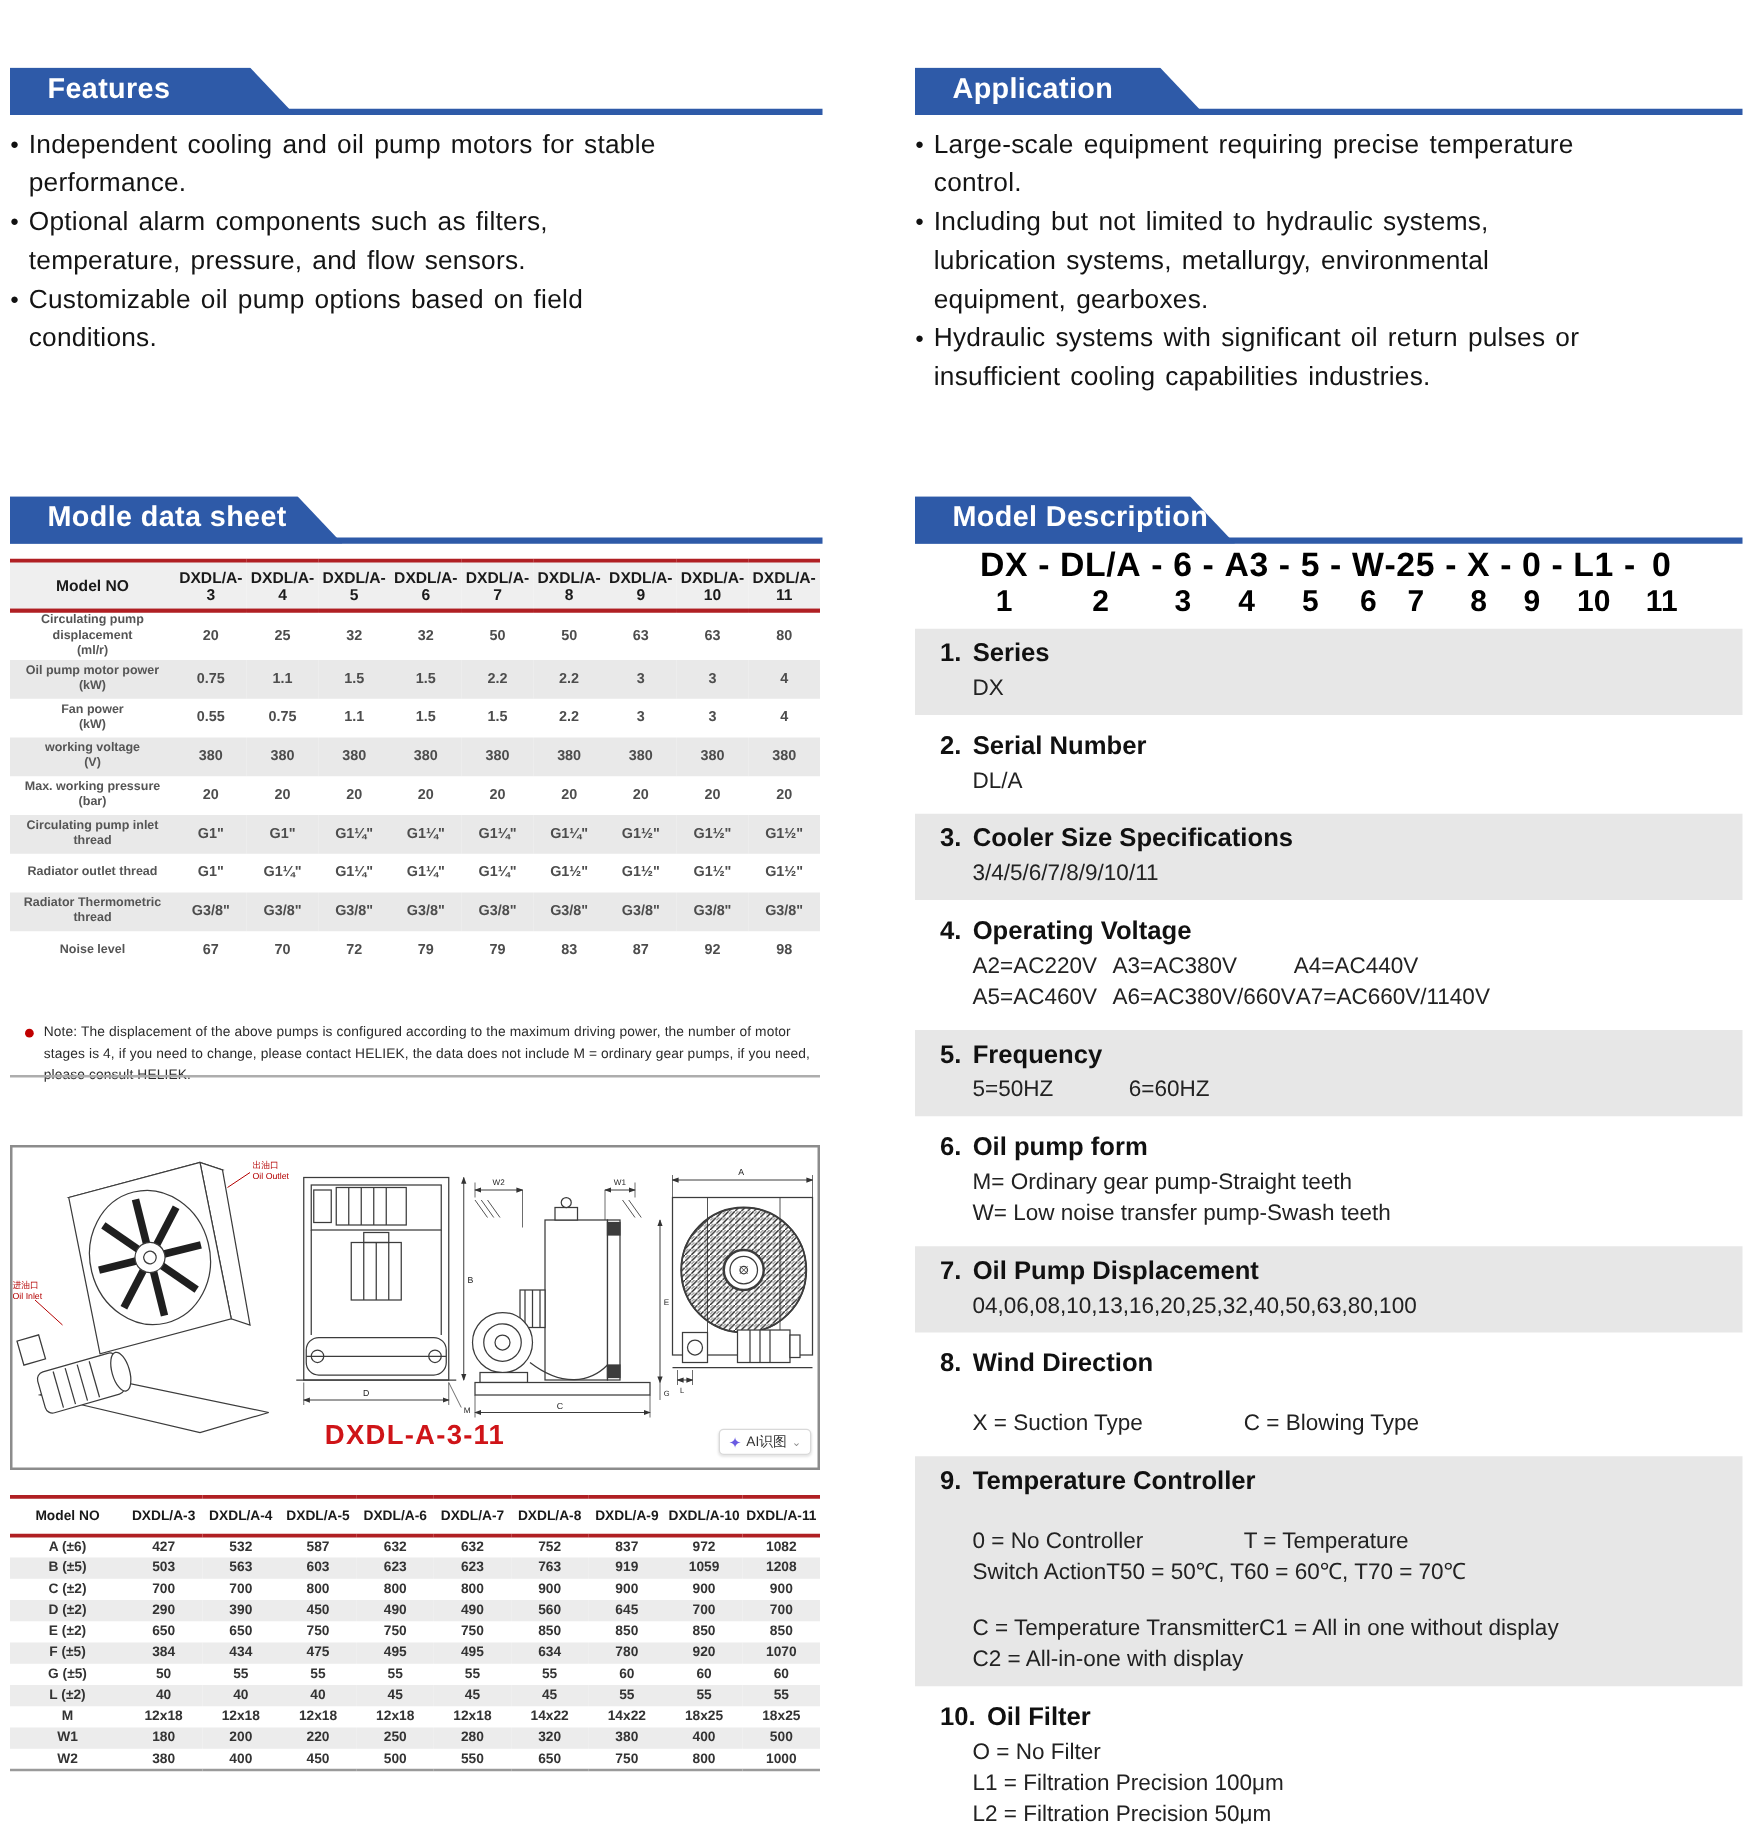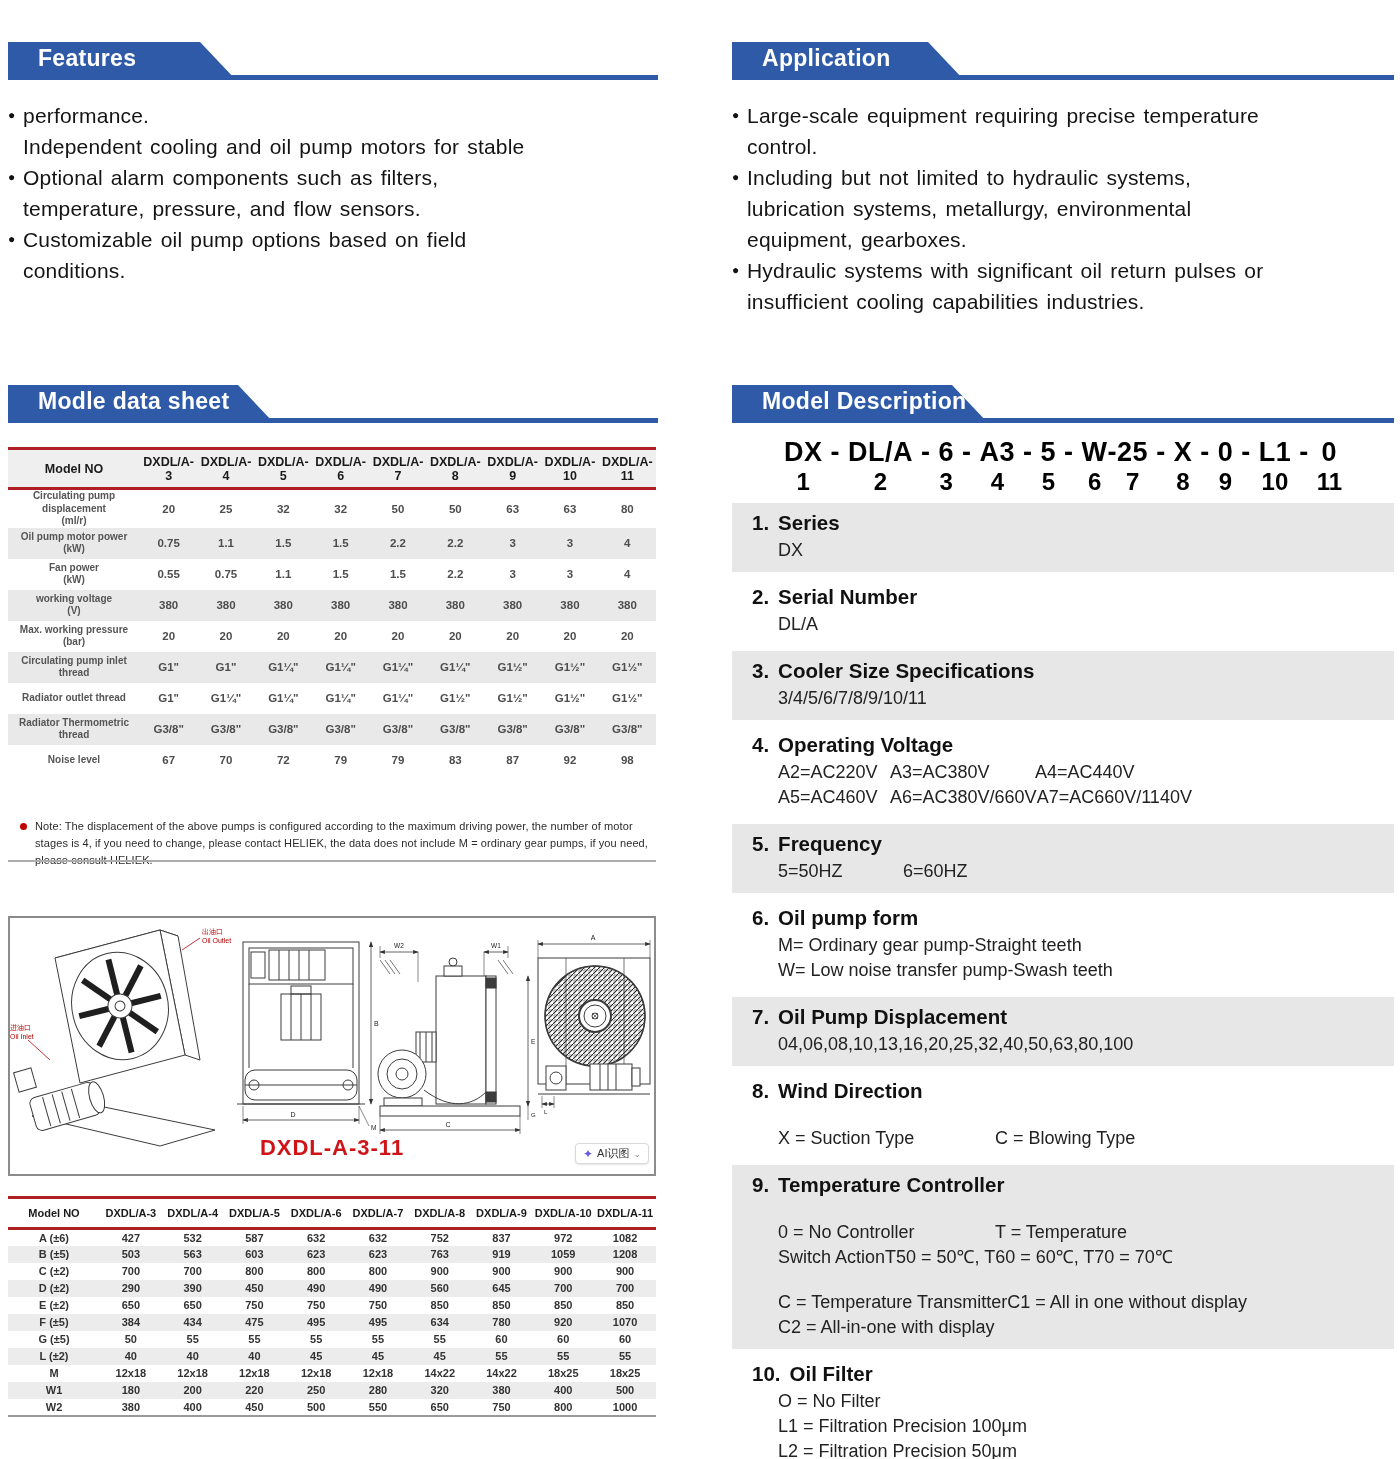--- a/index.html
+++ b/index.html
@@ -3,21 +3,21 @@
 <meta charset="utf-8">
 <style>
   :root{ --blue:#2e5aa8; --red:#b01f23; }
   *{box-sizing:border-box; margin:0; padding:0;}
   body{background:#fff; font-family:"Liberation Sans", sans-serif;}
   .page{position:relative; width:1400px; height:1459px; background:#fff; overflow:hidden;}
   .col-left{position:absolute; left:8px; top:0; width:650px; height:100%;}
   .col-right{position:absolute; left:732px; top:0; width:662px; height:100%;}
 
   
-  .banner{position:absolute; height:38px; left:0; width:100%;}
+  .banner{position:absolute; height:38px; left:0; width:100%;margin-top:12px;}
   .banner .shape{position:absolute; left:0; top:0; height:38px; background:var(--blue);
     clip-path:polygon(0 0, calc(100% - 36px) 0, 100% 100%, 0 100%);}
   .banner .underline{position:absolute; left:0; bottom:0; height:5px; background:var(--blue); width:100%;}
   .banner .label{position:absolute; left:30px; top:3px; color:#fff; font-size:23px; font-weight:bold; letter-spacing:.3px;}
 
   
   .bullets{position:absolute; left:0;}
   .bullet{display:flex;}
   .bullet .dot{flex:0 0 15px; font-size:12px; line-height:31px; color:#111;}
   .bullet .btxt div{font-size:21px; color:#141414; line-height:31px; letter-spacing:.2px; word-spacing:2px; white-space:nowrap;}
@@ -83,22 +83,22 @@
     <div class="banner" style="top:42px;">
       <div class="underline"></div>
       <div class="shape" style="width:228px;"></div>
       <div class="label">Features</div>
     </div>
 
     <div class="bullets" id="features-list" style="top:100px; width:640px;">
         <div class="bullet">
           <span class="dot">●</span>
           <span class="btxt">
+            <div>Independent cooling and oil pump motors for stable</div>
             <div>performance.</div>
-            <div>Independent cooling and oil pump motors for stable</div>
           </span>
         </div>
         <div class="bullet">
           <span class="dot">●</span>
           <span class="btxt">
             <div>Optional alarm components such as filters,</div>
             <div>temperature, pressure, and flow sensors.</div>
           </span>
         </div>
         <div class="bullet">

